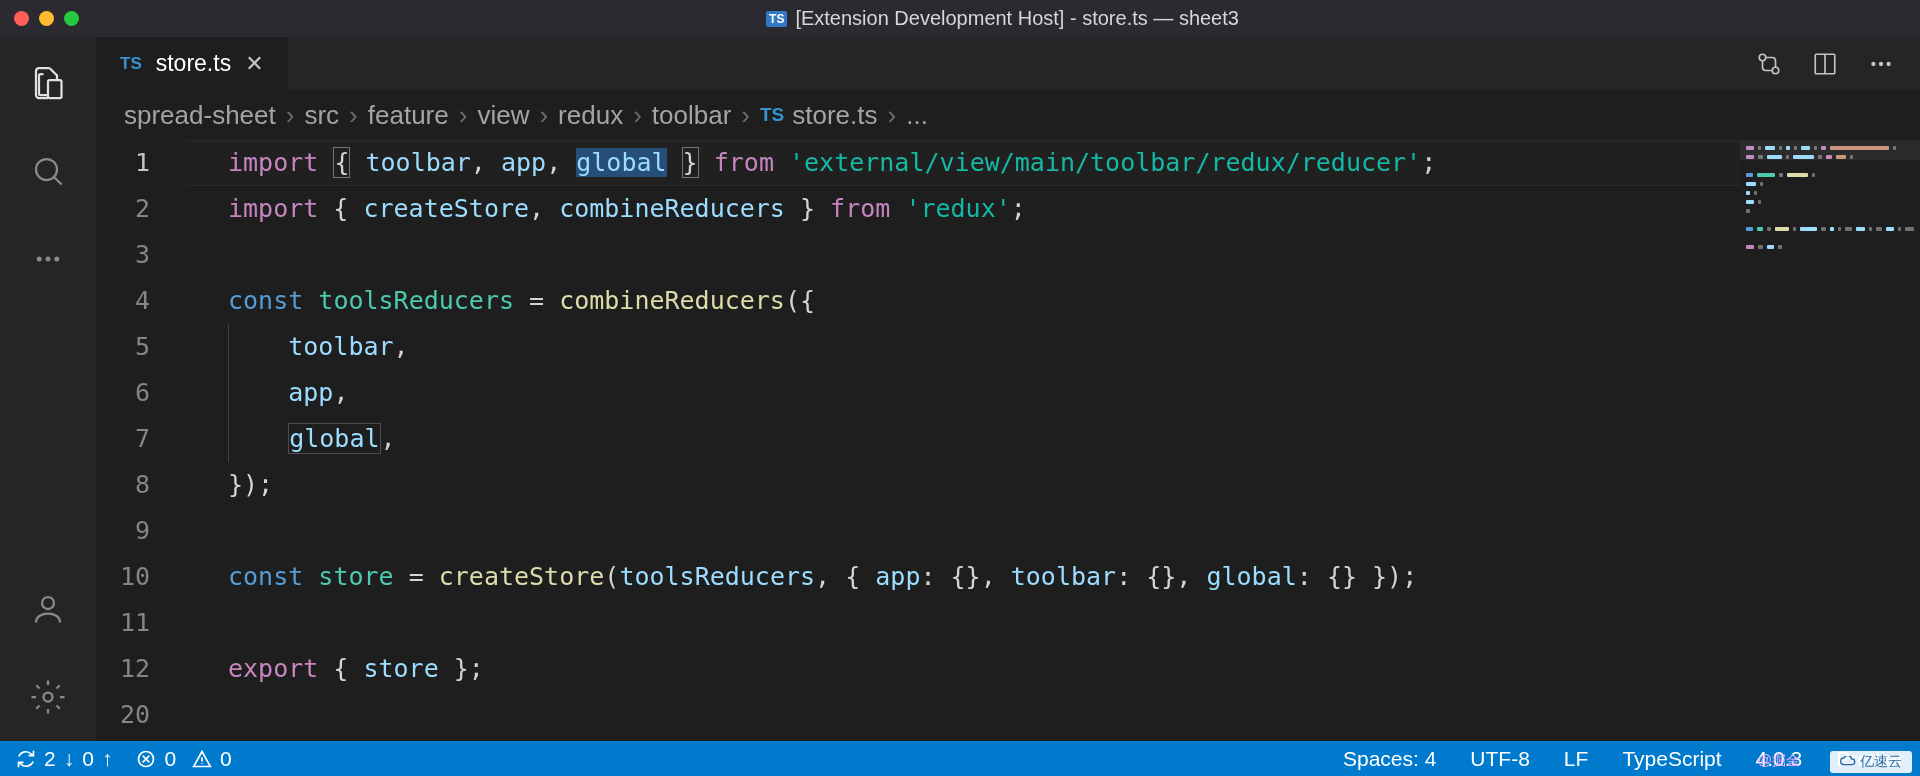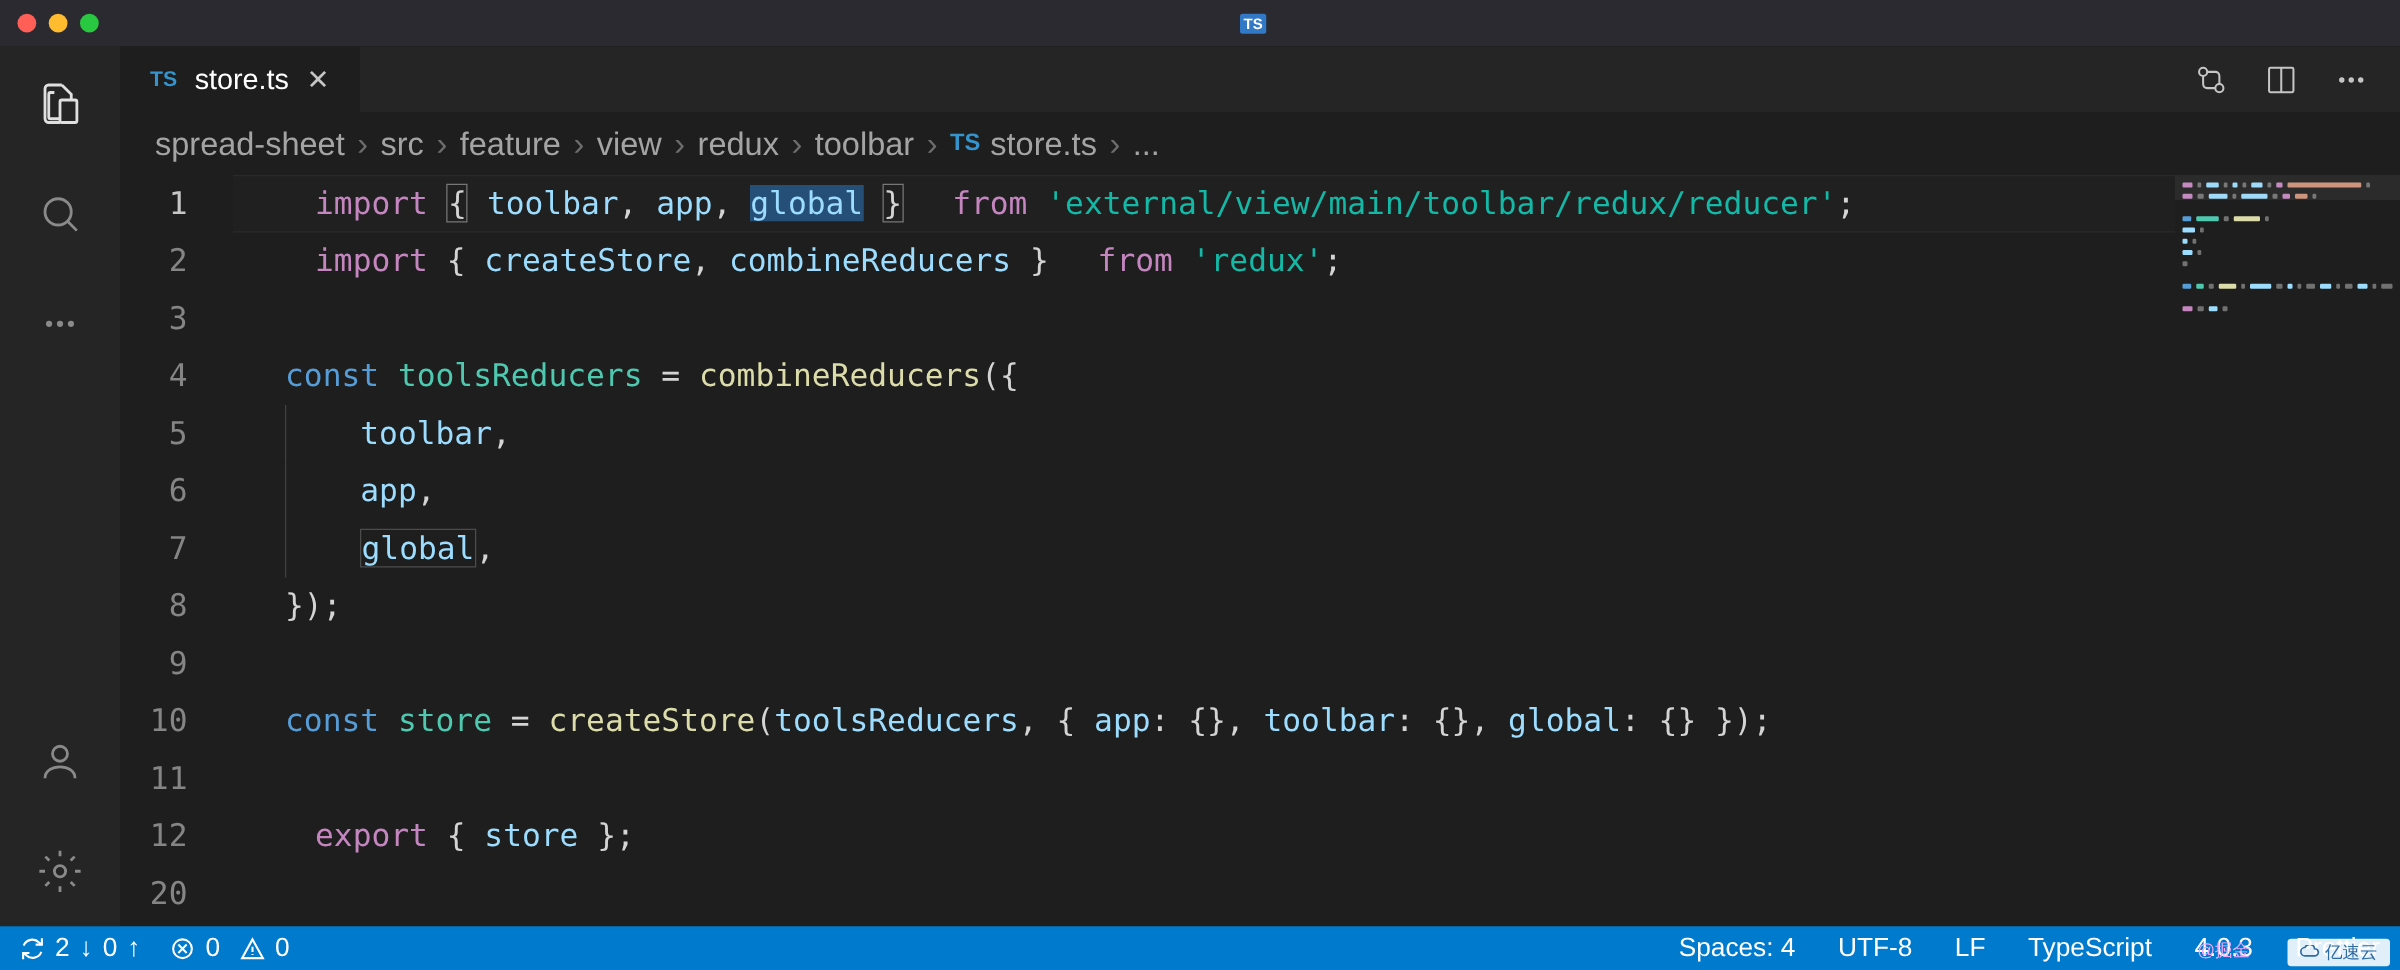--- a/index.html
+++ b/index.html
@@ -37,21 +37,21 @@
 .breadcrumbs .file { display:flex; align-items:center; gap:8px;}
 .breadcrumbs .ts-ico { color:#3594ce; font-weight:700; font-size:19px;}
 
 .editor { flex:1; display:flex; font-family:"SF Mono","Monaco","Menlo",Consolas,monospace; font-size:25px; line-height:46px; position:relative; }
 .gutter { width:90px; text-align:right; color:#858585; padding-right:36px; user-select:none;}
 .gutter .ln { height:46px; }
 .gutter .ln.active { color:#c6c6c6; }
 .code { flex:1; color:#d4d4d4; white-space:pre; position:relative;}
 .code .line { height:46px; padding-left:42px; position:relative;}
 .code .line.cur { background:rgba(255,255,255,0.01); box-shadow:inset 0 1px 0 #2a2a2a, inset 0 -1px 0 #2a2a2a; }
-.kw-mag { color:#c586c0;margin-left:24px; } 
+.kw-mag { color:#c586c0; } 
 .kw-blue { color:#569cd6; }
 .fn { color:#dcdcaa; }
 .var { color:#9cdcfe; }
 .type { color:#4ec9b0; }
 .str { color:#14b8a6;text-align:center; }
 .punct { color:#d4d4d4; }
 .bracket-hi { border:1px solid #777; padding:0 0px;}
 .sel { background:#264f78; }
 .match { border:1px solid #4c4c4c; padding:0 0;}
 .guide { display:inline-block; width:1px; height:46px; background:#404040; position:absolute; }
@@ -74,20 +74,21 @@
 <body>
 
 <div class="titlebar">
   <div class="traffic">
     <div class="dot red"></div>
     <div class="dot yellow"></div>
     <div class="dot green"></div>
   </div>
   <div class="title-text">
     <span class="ts-badge">TS</span>
+    <span>[Extension Development Host] - store.ts — sheet3</span>
   </div>
 </div>
 
 <div class="activitybar">
   <div class="act-item active">
     <svg width="36" height="36" viewBox="0 0 24 24" fill="none" stroke="currentColor" stroke-width="1.5">
         <path d="M13 2H6a2 2 0 0 0-2 2v16a2 2 0 0 0 2 2h6"></path>
         <path d="M13 2l5 5v3"></path>
         <path d="M9 6H7a1 1 0 0 0-1 1v12a1 1 0 0 0 1 1h5"></path>
         <rect x="12" y="10" width="9" height="12" rx="1"></rect>

